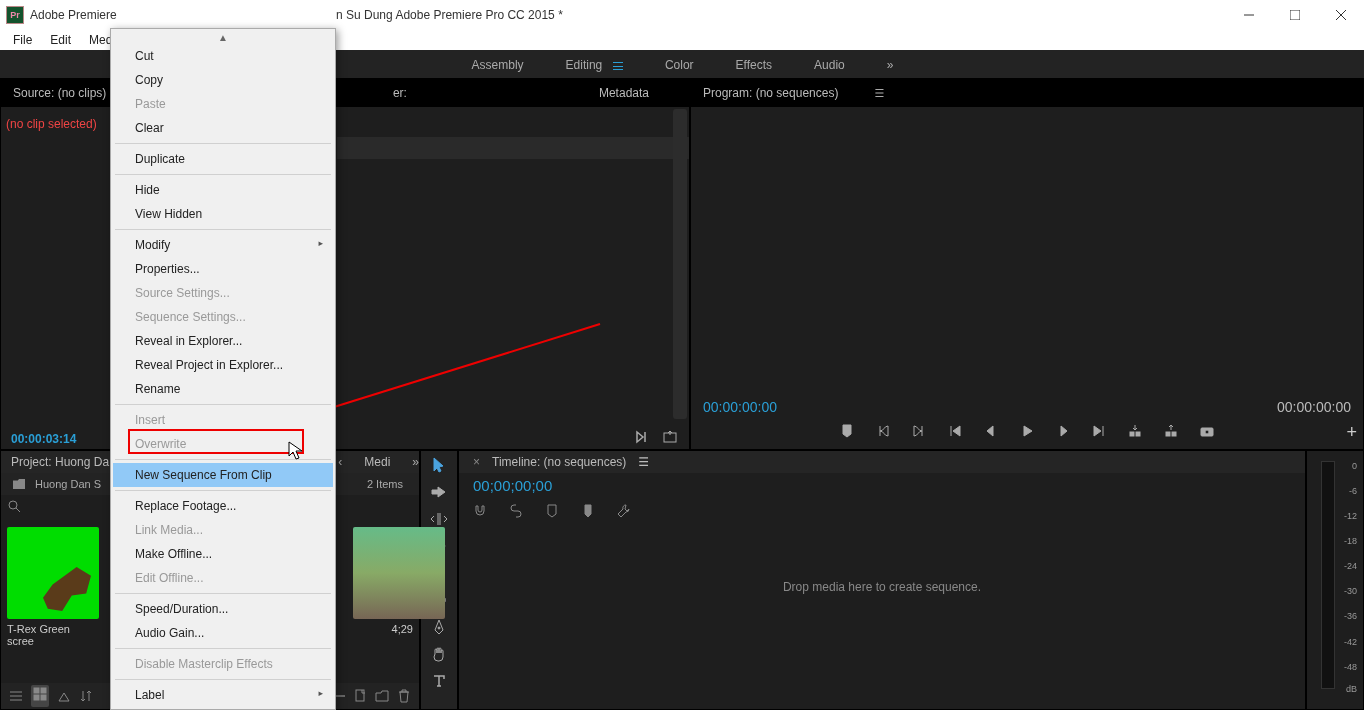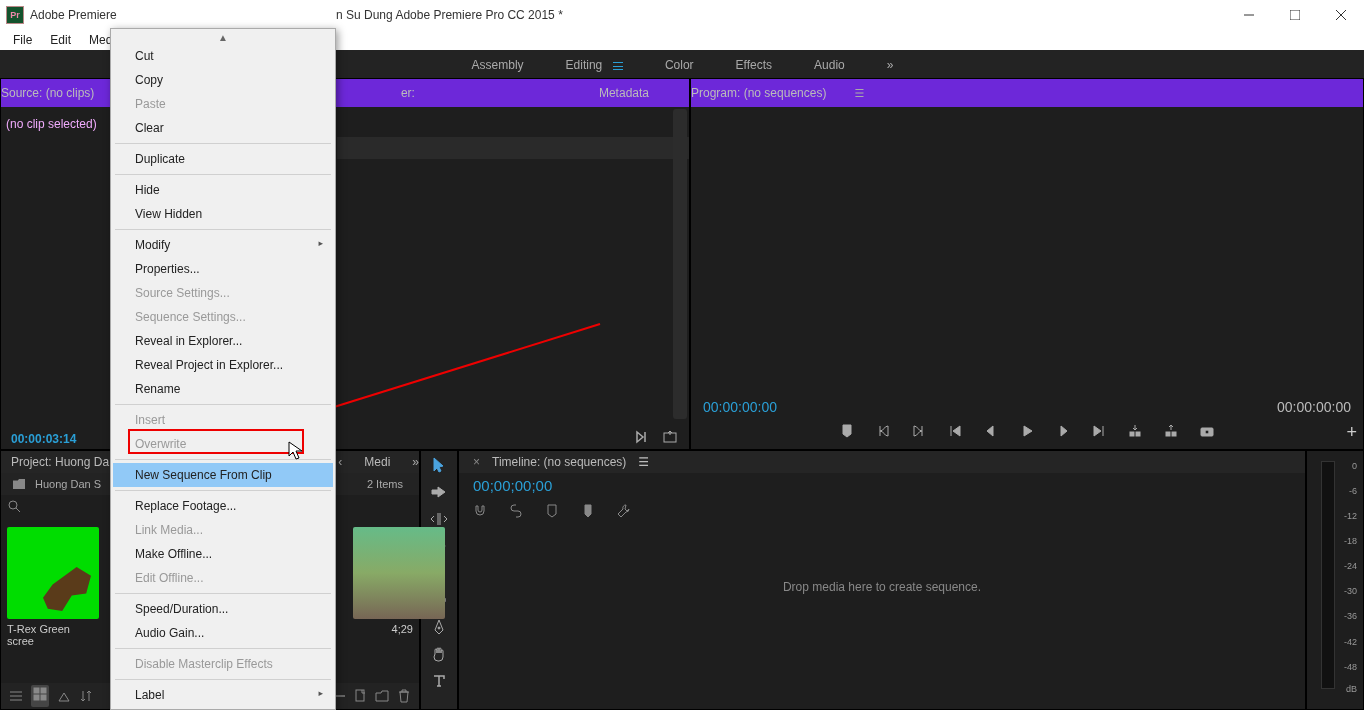--- a/index.html
+++ b/index.html
@@ -24,25 +24,25 @@
 .wsbar .active { color:#2a9fd6; }
 .ws-burger { display:inline-block; width:10px; height:8px; margin-left:4px; border-top:1px solid #2a9fd6; border-bottom:1px solid #2a9fd6; position:relative; vertical-align:middle; }
 .ws-burger::before { content:""; position:absolute; top:3px; left:0; width:100%; border-top:1px solid #2a9fd6; }
 .ws-more { color:#aaa; font-size:14px; letter-spacing:-1px; }
 
 
 .top-panels { display:flex; height:372px; }
 .source-panel { flex:1; background:#1e1e1e; border:1px solid #000; }
 .program-panel { width:674px; background:#1e1e1e; border:1px solid #000; position:relative; }
 
-.panel-tabs { height:28px; display:flex; align-items:center; padding-left:0; gap:24px; background:#6d28d9; }
+.panel-tabs { height:28px; display:flex; align-items:center; padding-left:12px; gap:32px; background:#000000; }
 .panel-tabs span { font-size:12px; color:#bbb; }
 .panel-tabs .menu-icn { margin-left:4px; font-size:11px; color:#aaa; }
 
-.noclip { font-size:12px; color:#f0abfc; padding:10px 5px; }
+.noclip { font-size:12px; color:#ef4444; padding:10px 5px; }
 .scrollbar { position:absolute; right:2px; top:30px; width:14px; height:310px; background:#2c2c2c; border-radius:3px; }
 .tc-row { position:absolute; bottom:34px; left:12px; right:12px; display:flex; justify-content:space-between; }
 .tc { font-size:14px; color:#2a9fd6; }
 .tc.dim { color:#bbb; }
 .ctrl-row { position:absolute; bottom:4px; left:0; right:0; height:28px; display:flex; align-items:center; justify-content:center; gap:22px; }
 .ctrl-row svg { width:14px; height:14px; fill:#aaa; stroke:#aaa; }
 .plus-btn { position:absolute; right:6px; bottom:6px; color:#ccc; font-size:18px; }
 
 .bottom-panels { display:flex; height:260px; }
 .project-panel { width:420px; background:#1e1e1e; border:1px solid #000; position:relative; }

